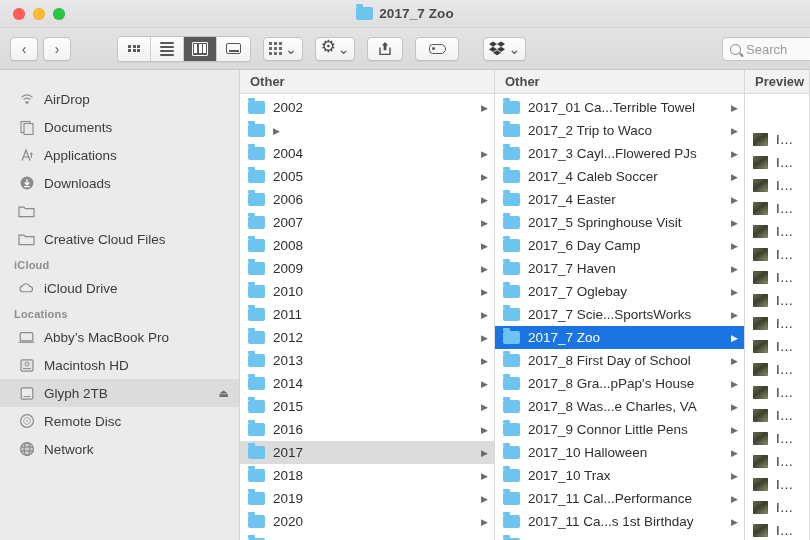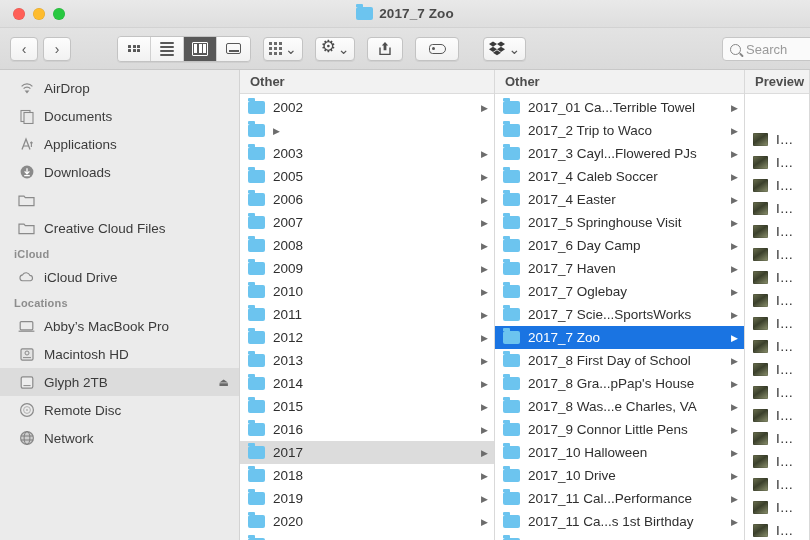--- a/index.html
+++ b/index.html
@@ -137,21 +137,21 @@
   .search-ph { font-size: 13px; color: #9a9a9a; }
 
   
   .body { flex: 1 1 auto; display: flex; min-height: 0; }
 
   
   .sidebar {
     width: 240px; flex: 0 0 240px;
     background: #ebebeb;
     border-right: 1px solid #d3d3d3;
-    padding-top: 4px;
+    padding-top: 15px;
     overflow: hidden;
   }
   .sb-group-title {
     font-size: 11px; color: #8d8d8d; font-weight: bold;
     padding: 6px 0 3px 14px; letter-spacing: .2px;
   }
   .sb-item {
     height: 28px; display: flex; align-items: center; gap: 9px;
     padding: 0 10px 0 18px; font-size: 13.5px; color: #3b3b3b;
     position: relative;
@@ -448,21 +448,21 @@
               <span class="folder"></span>
               <span class="row-label">2002</span>
               <span class="arrow">▶</span>
             </div>
             <div class="row">
               <span class="folder"></span>
               <span class="arrow">▶</span>
             </div>
             <div class="row">
               <span class="folder"></span>
-              <span class="row-label">2003</span>
+              <span class="row-label">2004</span>
               <span class="arrow">▶</span>
             </div>
             <div class="row">
               <span class="folder"></span>
               <span class="row-label">2005</span>
               <span class="arrow">▶</span>
             </div>
             <div class="row">
               <span class="folder"></span>
               <span class="row-label">2006</span>
@@ -624,21 +624,21 @@
               <span class="row-label">2017_9 Connor Little Pens</span>
               <span class="arrow">▶</span>
             </div>
             <div class="row">
               <span class="folder"></span>
               <span class="row-label">2017_10 Halloween</span>
               <span class="arrow">▶</span>
             </div>
             <div class="row">
               <span class="folder"></span>
-              <span class="row-label">2017_10 Drive</span>
+              <span class="row-label">2017_10 Trax</span>
               <span class="arrow">▶</span>
             </div>
             <div class="row">
               <span class="folder"></span>
               <span class="row-label">2017_11 Cal...Performance</span>
               <span class="arrow">▶</span>
             </div>
             <div class="row">
               <span class="folder"></span>
               <span class="row-label">2017_11 Ca...s 1st Birthday</span>

